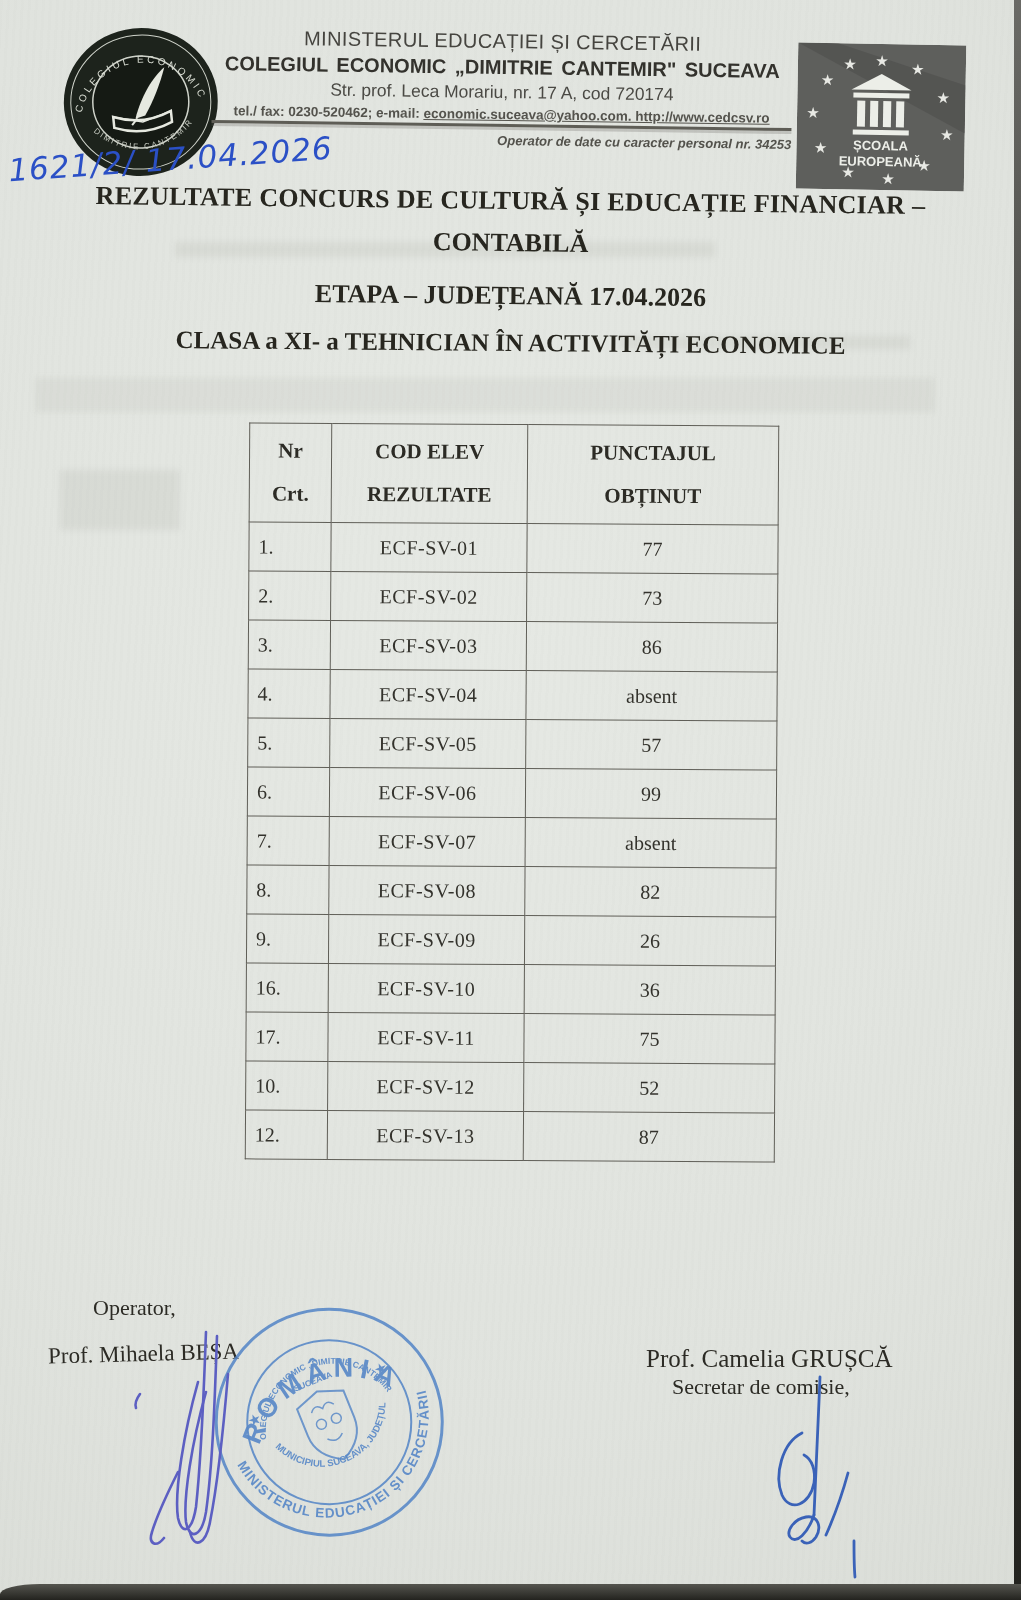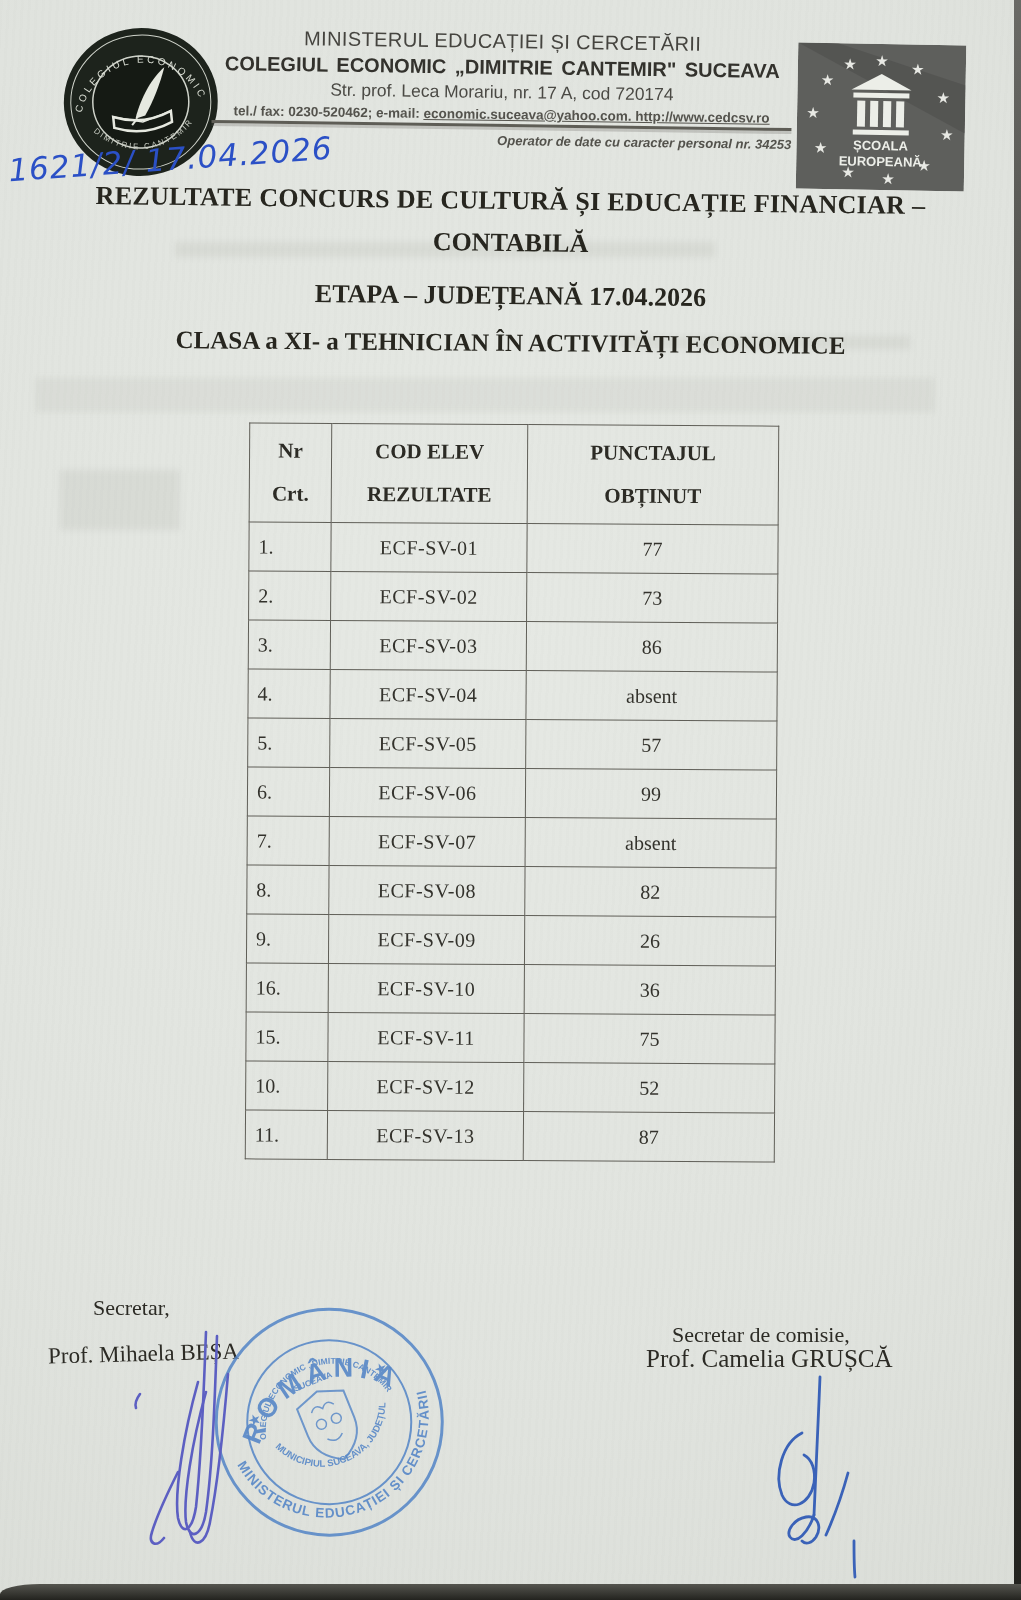--- a/index.html
+++ b/index.html
@@ -50,21 +50,21 @@
   th.h-nr{width:69px;} th.h-code{width:183px;} th.h-score{width:238px;}
   table.res td{height:46px;font-size:20px;color:#33322c;}
   td.c-nr{text-align:left;padding-left:9px;}
   td.c-code{text-align:center;letter-spacing:.5px;}
   td.c-score{text-align:center;font-size:19px;}
 
   
   .f-text{position:absolute;font-size:22px;color:#2c2b25;white-space:nowrap;}
   .dir-role{left:93px;top:1295px;}
   .dir-name{left:48px;top:1341px;font-size:23px;transform:rotate(-1.5deg);}
-  .sec-role{left:672px;top:1322px;}
+  .sec-role{left:672px;top:1374px;}
   .sec-name{left:646px;top:1345px;font-size:25px;}
 
   .stamp{position:absolute;left:205px;top:1297px;transform:rotate(-22deg);opacity:.92;}
   .sig{position:absolute;}
   .sig-left{left:118px;top:1322px;}
   .sig-right{left:758px;top:1355px;}
 </style>
 </head>
 <body>
 
@@ -211,38 +211,38 @@
           <td class="c-nr">9.</td>
           <td class="c-code">ECF-SV-09</td>
           <td class="c-score">26</td>
         </tr>
       <tr>
           <td class="c-nr">16.</td>
           <td class="c-code">ECF-SV-10</td>
           <td class="c-score">36</td>
         </tr>
       <tr>
-          <td class="c-nr">15.</td>
+          <td class="c-nr">17.</td>
           <td class="c-code">ECF-SV-11</td>
           <td class="c-score">75</td>
         </tr>
       <tr>
           <td class="c-nr">10.</td>
           <td class="c-code">ECF-SV-12</td>
           <td class="c-score">52</td>
         </tr>
       <tr>
-          <td class="c-nr">11.</td>
+          <td class="c-nr">12.</td>
           <td class="c-code">ECF-SV-13</td>
           <td class="c-score">87</td>
         </tr>
     </tbody>
   </table>
 
-  <div class="f-text dir-role">Secretar,</div>
+  <div class="f-text dir-role">Operator,</div>
   <div class="f-text dir-name">Prof. Mihaela BEȘA</div>
   <div class="f-text sec-role">Secretar de comisie,</div>
   <div class="f-text sec-name">Prof. Camelia GRUȘCĂ</div>
 
   <div class="stamp">
     <svg width="250" height="250" viewBox="0 0 250 250">
       <g stroke="#4f82c6" fill="none" opacity=".9">
         <circle cx="125" cy="125" r="113" stroke-width="3"></circle>
         <circle cx="125" cy="125" r="82" stroke-width="2"></circle>
       </g>

